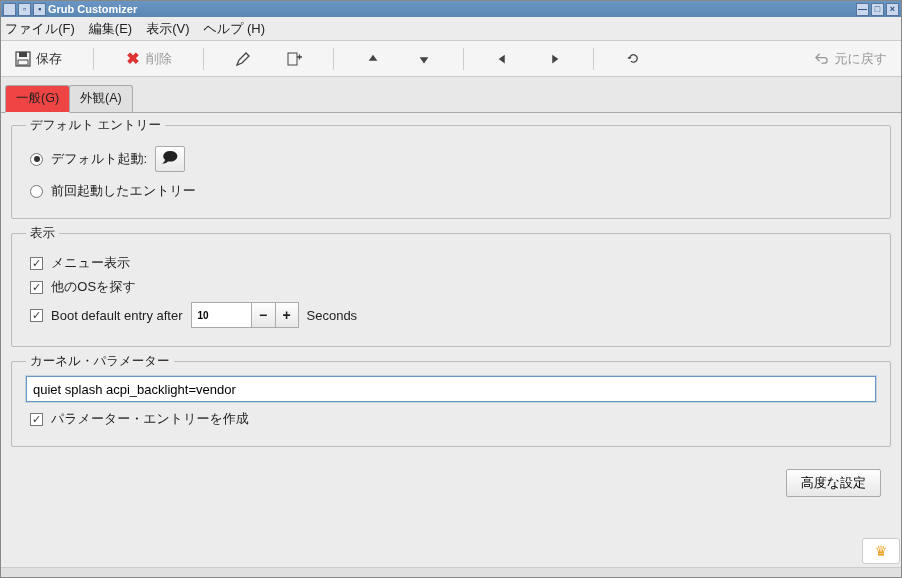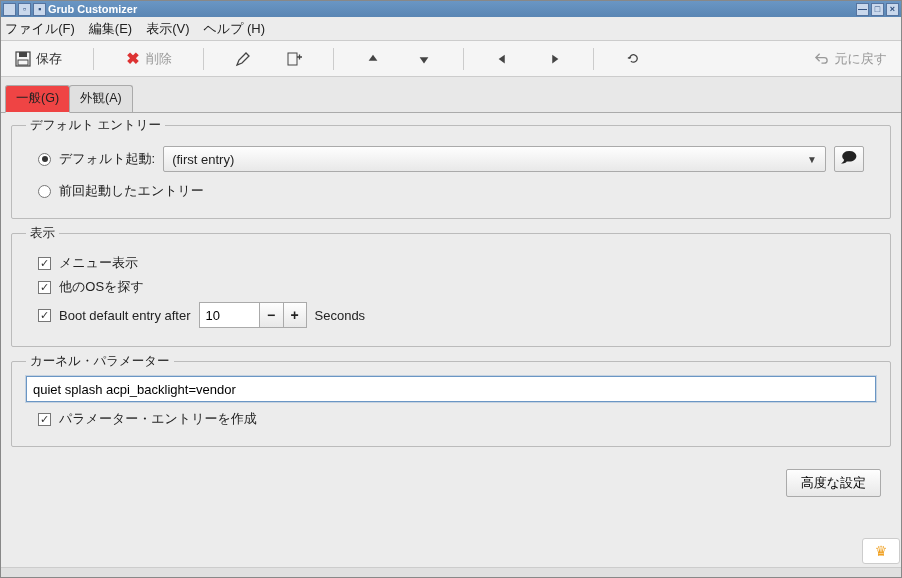--- a/index.html
+++ b/index.html
@@ -110,21 +110,21 @@
   background:#ececec;
 }
 .group-label {
   position:absolute;
   top:-9px; left:14px;
   background:#ececec;
   padding:0 4px;
   font-size:12.5px;
   font-weight:normal;
 }
-.row { display:flex; align-items:center; gap:8px; margin:6px 12px;}
+.row { display:flex; align-items:center; gap:8px; margin:6px 4px;}
 .radio-dot {
   width:13px; height:13px; border:1px solid #777; border-radius:50%;
   display:flex; align-items:center; justify-content:center; background:#fff;
 }
 .radio-dot.on::after {
   content:""; width:6px; height:6px; background:#333; border-radius:50%;
 }
 .chk {
   width:13px; height:13px; border:1px solid #777; background:#fff;
   display:flex; align-items:center; justify-content:center;
@@ -145,23 +145,24 @@
   border:1px solid #aaa;
   background:linear-gradient(#fefefe,#e8e8e8);
   border-radius:2px;
   display:flex; align-items:center; justify-content:center;
   font-weight:bold; font-size:14px;
 }
 .spin {
   display:flex; align-items:stretch; height:26px;
 }
 .spin input {
-  width:60px; border:1px solid #aaa; padding:0 6px; font-size:13px;
+  width:60px; border:1px solid #aaa; padding:0 6px; font-size:10px;
   border-right:none;
   outline:none;
+  font-weight:bold;
 }
 .spin-btn {
   width:24px; border:1px solid #aaa; background:linear-gradient(#fefefe,#e8e8e8);
   display:flex; align-items:center; justify-content:center;
   font-weight:bold; font-size:14px;
 }
 .spin-btn.minus { border-right:none;}
 .kernel-input {
   width:100%; height:26px; border:1px solid #6a96c4;
   padding:0 6px; font-size:13px; outline:none;
@@ -306,24 +307,20 @@
     <div class="tab">外観(A)</div>
   </div>
 
   <div class="tabcontent">
 
     <div class="group">
       <div class="group-label">デフォルト エントリー</div>
       <div class="row">
         <span class="radio-dot on"></span>
         <span>デフォルト起動:</span>
-        <div class="combo">
-          <span>(first entry)</span>
-          <span class="combo-arrow">▼</span>
-        </div>
         <div class="help-btn">
           <span>🗩</span>
         </div>
       </div>
       <div class="row" style="margin-top:10px">
         <span class="radio-dot"></span>
         <span>前回起動したエントリー</span>
       </div>
     </div>
 

